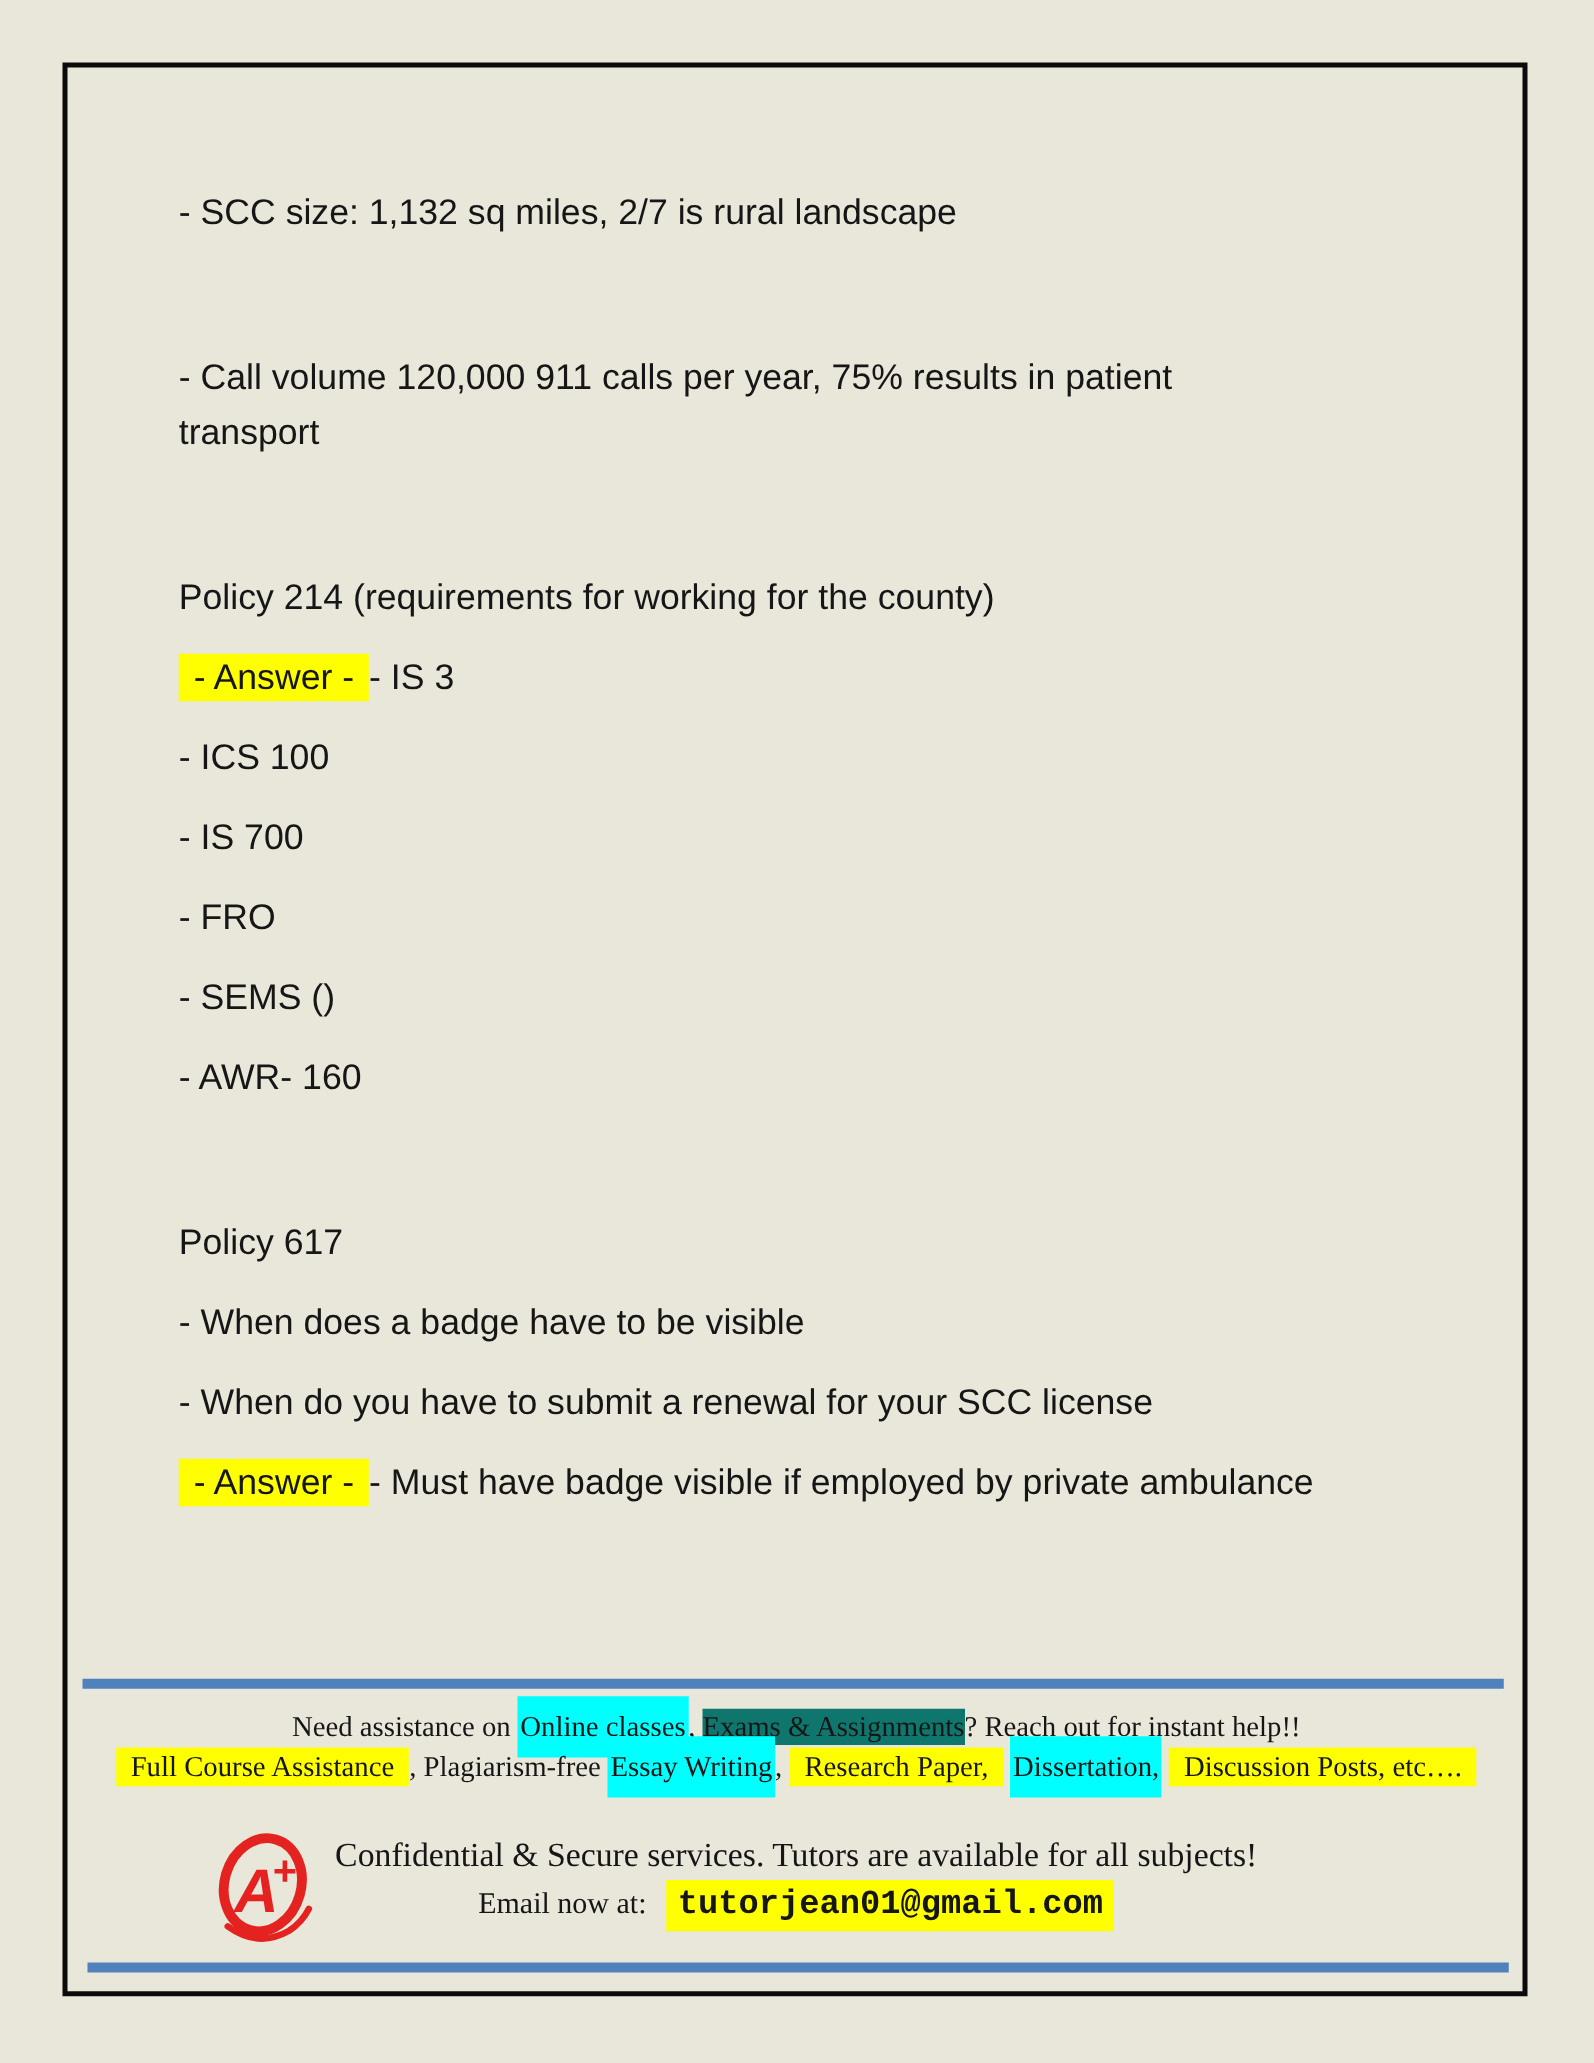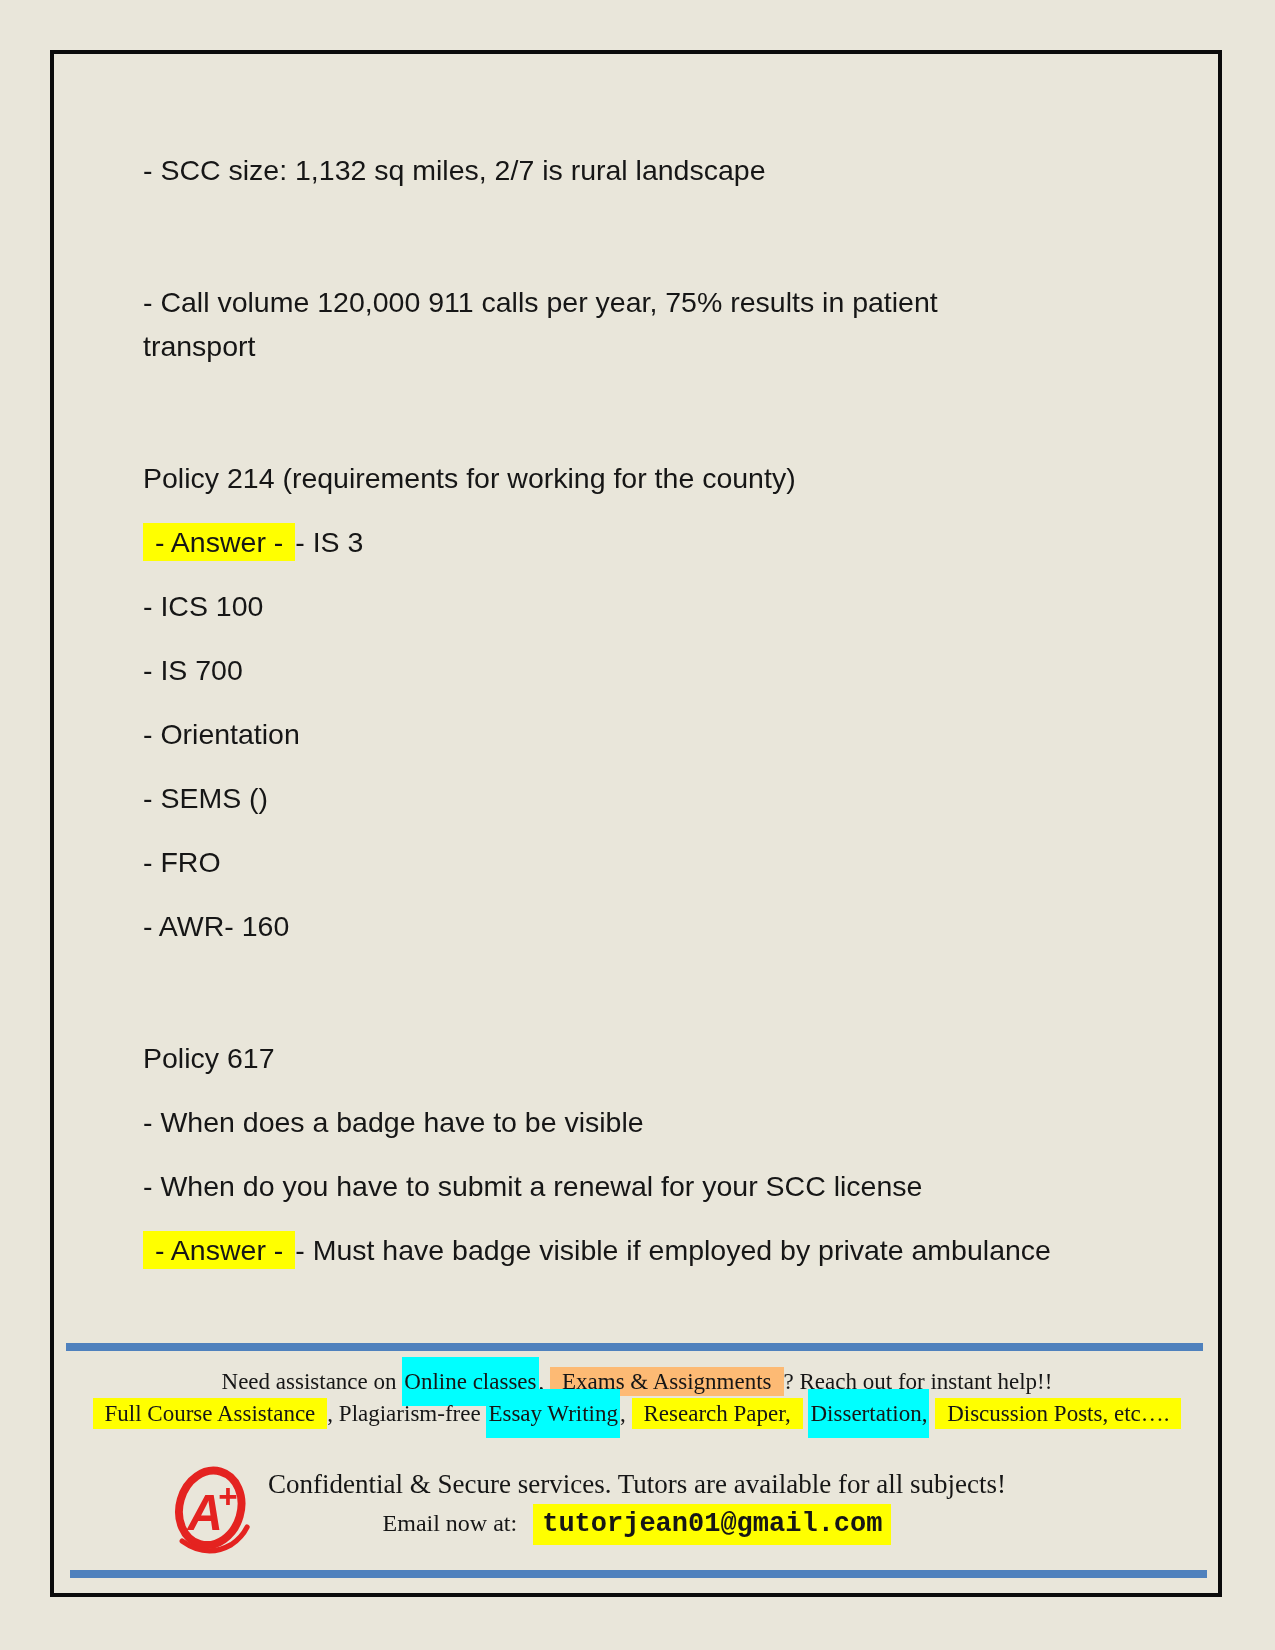--- a/index.html
+++ b/index.html
@@ -27,21 +27,21 @@
   .notes p {
     margin: 0 0 20px 0;
     font-size: 28.5px;
     line-height: 44px;
     white-space: nowrap;
   }
   .notes p.gap   { margin-bottom: 88px; }
   .notes p.tight { margin-bottom: 0; }
   .hl-y { background: #ffff00; padding: 3px 12px; }
   .hl-c { background: #00ffff; padding: 12px 2px; }
-  .hl-g { background: #fdba74; padding: 2px 12px; }
+  .hl-g { background: #0f766e; padding: 2px 0; }
   
   .divider {
     position: absolute;
     height: 8px;
     background: #4f81bd;
   }
   .divider-top    { left: 66px; top: 1343px; width: 1137px; }
   .divider-bottom { left: 70px; top: 1570px; width: 1137px; }
   .adline {
     position: absolute;
@@ -95,23 +95,22 @@
 
 <div class="notes">
   <p class="gap">- SCC size: 1,132 sq miles, 2/7 is rural landscape</p>
   <p class="tight">- Call volume 120,000 911 calls per year, 75% results in patient</p>
   <p class="gap">transport</p>
 
   <p>Policy 214 (requirements for working for the county)</p>
   <p><span class="hl-y">- Answer -</span><span>- IS 3</span></p>
   <p>- ICS 100</p>
   <p>- IS 700</p>
-  <p>- Orientation</p>
+  <p>- FRO</p>
   <p>- SEMS ()</p>
-  <p>- FRO</p>
   <p class="gap">- AWR- 160</p>
 
   <p>Policy 617</p>
   <p>- When does a badge have to be visible</p>
   <p>- When do you have to submit a renewal for your SCC license</p>
   <p class="tight"><span class="hl-y">- Answer -</span><span>- Must have badge visible if employed by private ambulance</span></p>
 </div>
 
 <div class="divider divider-top"></div>
 

